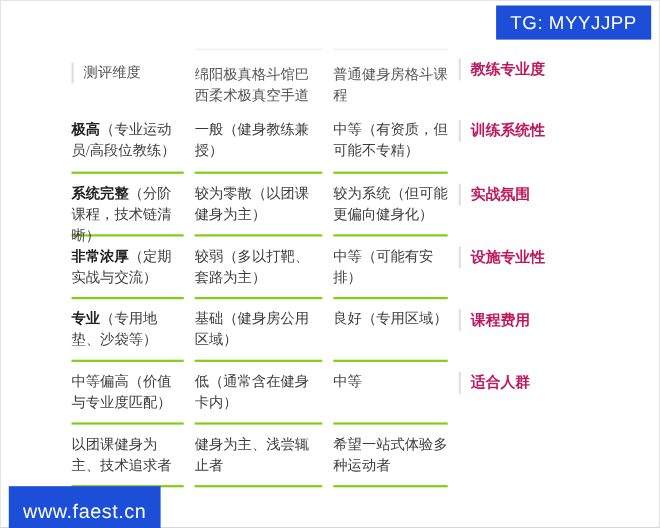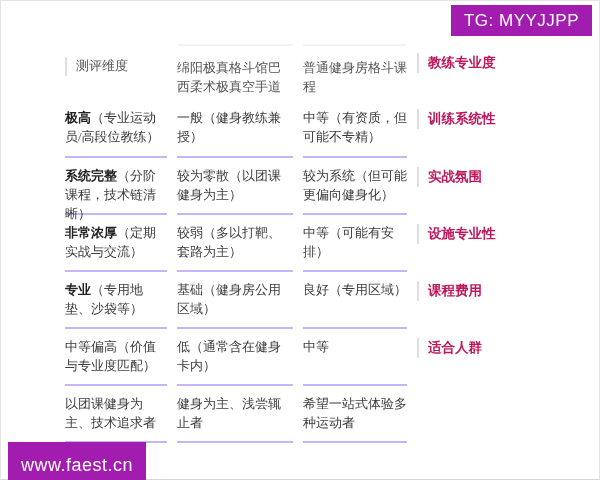--- a/index.html
+++ b/index.html
@@ -13,21 +13,21 @@
   .frame {
     position: absolute; inset: 0;
     border: 1px solid #e4e4e4;
     border-bottom-color: #d6d6d6;
     pointer-events: none;
   }
 
   
   .badge {
     position: absolute;
-    background: #a21caf;
+    background: #1d4ed8;
     color: #ffffff;
     display: flex; align-items: center; justify-content: center;
     letter-spacing: 0.5px;
     white-space: nowrap;
   }
   .badge-tg {
     top: 5px; right: 8px;
     height: 31px; padding: 0 13px;
     font-size: 17px;
   }
@@ -50,21 +50,21 @@
     line-height: 1.45;
     color: #3c3c3c;
   }
   .cell { padding-top: 9px; }
   .hcell {
     padding-top: 13px;
     color: #555555;
     border-top: 2px solid #f3f3f3;
   }
   .hcell.first { border-top: none; }
-  .vcell { border-bottom: 2px solid #c4b5fd; font-family: Liberation Serif, serif; }
+  .vcell { border-bottom: 2px solid #84cc16; font-family: Liberation Serif, serif; }
   .lcell { border-bottom: none; }
   .tick {
     display: inline-block;
     border-left: 2px solid #dfdfdf;
     padding-left: 9px;
     min-height: 18px;
   }
   .row-label-text {
     font-weight: 700;
     color: #be185d;

